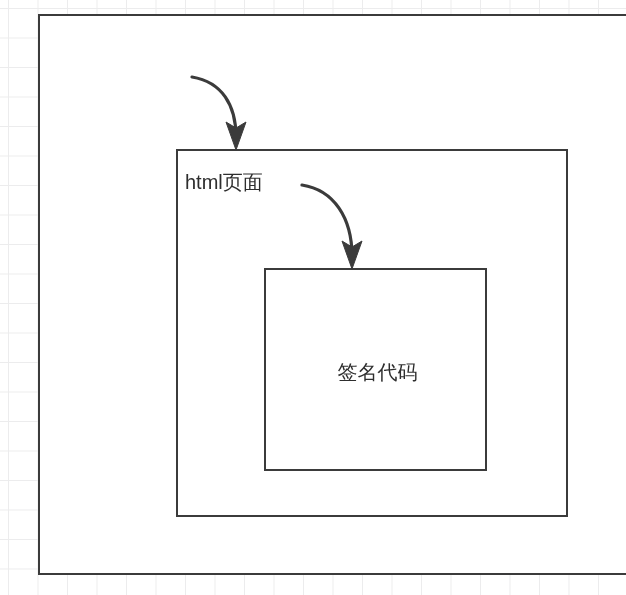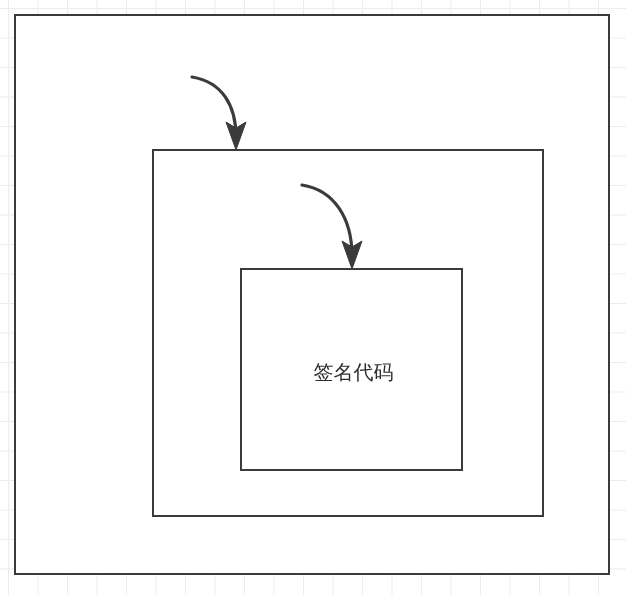--- a/index.html
+++ b/index.html
@@ -23,20 +23,21 @@
     background-size: 29.5px 29.5px;
     background-position: 8px 8px;
   }
 
   
   .box {
     position: absolute;
     box-sizing: border-box;
     background: #ffffff;
     border: 2px solid #3b3b3b;
+    margin-left: 24px;
   }
 
   #box-outer {
     left: 14px;
     top: 14px;
     width: 596px;
     height: 561px;
   }
   #box-middle {
     left: 152px;
@@ -99,20 +100,21 @@
 
   <div class="box" id="box-outer"></div>
 
   <div class="box" id="box-middle"></div>
 
   <div class="box" id="box-inner">
     <div class="label" id="label-sign">签名代码</div>
   </div>
 
 
+  <div class="label" id="label-html">html页面</div>
 
   <svg id="arrow-layer" viewBox="0 0 626 595">
     <g>
       <path d="M 192 77 C 222 82 236 105 236 137" fill="none" stroke="#3b3b3b" stroke-width="3.2" stroke-linecap="round"></path>
       <path d="M 236 150 L 226 122 L 236 128 L 246 122 Z" fill="#3b3b3b" stroke="#3b3b3b" stroke-width="1"></path>
     </g>
     <g>
       <path d="M 302 185 C 334 190 352 218 352 256" fill="none" stroke="#3b3b3b" stroke-width="3.2" stroke-linecap="round"></path>
       <path d="M 352 269 L 342 241 L 352 247 L 362 241 Z" fill="#3b3b3b" stroke="#3b3b3b" stroke-width="1"></path>
     </g>

